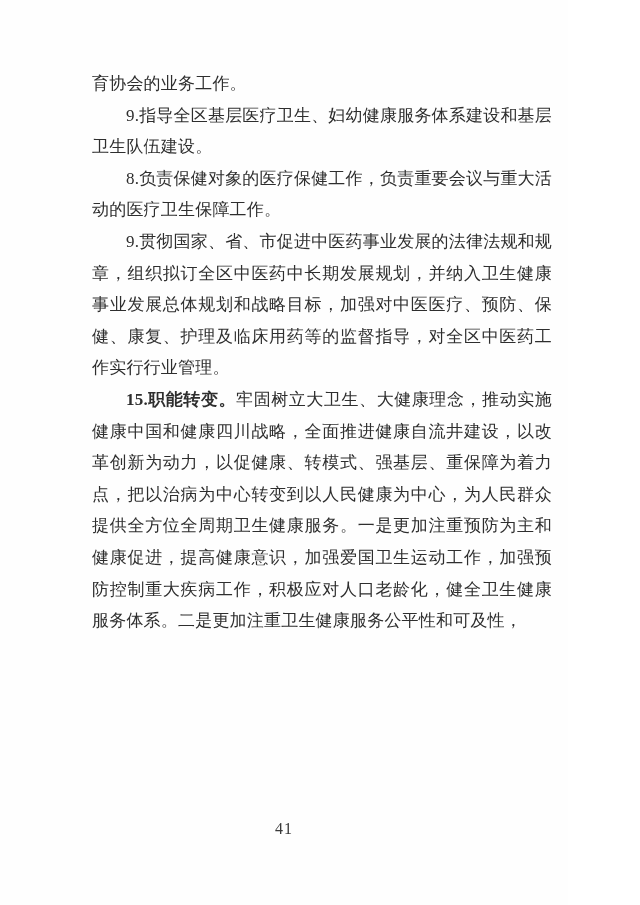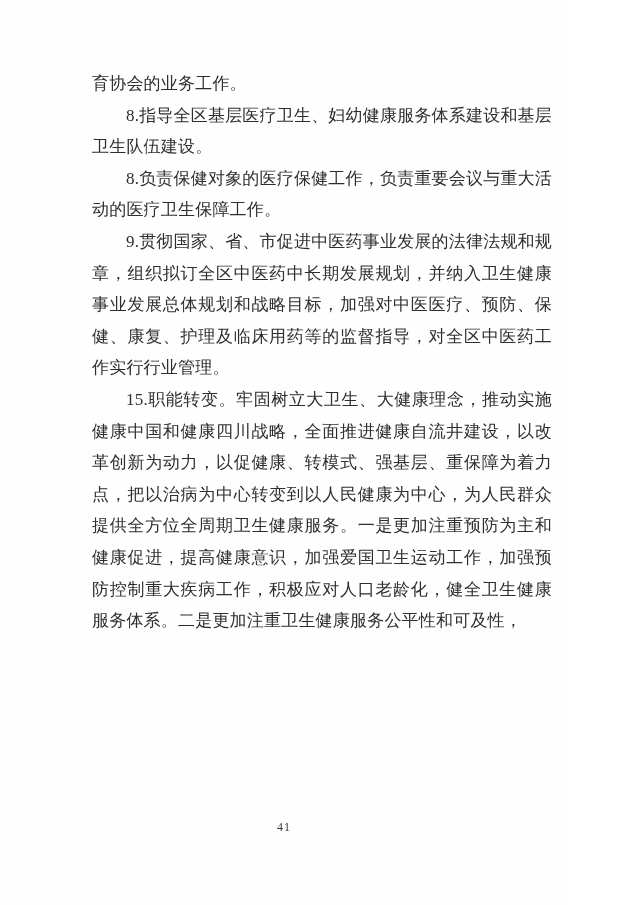--- a/index.html
+++ b/index.html
@@ -28,46 +28,46 @@
     line-height: 31.6px;
     text-align: justify;
     text-align-last: left;
     letter-spacing: 0.2px;
     word-break: break-all;
   }
   .para.indent {
     text-indent: 2em;
   }
   .para .lead {
-    font-weight: normal;
+    font-weight: bold;
   }
   .page-number {
     position: absolute;
     left: 0;
     top: 820px;
     width: 100%;
     text-align: center;
-    font-size: 12px;
+    font-size: 16px;
     color: #3a3a3a;
     letter-spacing: 1px;
   }
 </style>
 </head>
 <body>
 
 <div class="page">
 
   <div class="doc-body" id="doc-body">
 
       <p class="para">
         <span class="lead"></span><span class="body-text">育协会的业务工作。</span>
       </p>
 
       <p class="para indent">
-        <span class="lead"></span><span class="body-text">8.指导全区基层医疗卫生、妇幼健康服务体系建设和基层卫生队伍建设。</span>
+        <span class="lead"></span><span class="body-text">9.指导全区基层医疗卫生、妇幼健康服务体系建设和基层卫生队伍建设。</span>
       </p>
 
 
       <p class="para indent">
         <span class="lead"></span><span class="body-text">8.负责保健对象的医疗保健工作，负责重要会议与重大活动的医疗卫生保障工作。</span>
       </p>
 
       <p class="para indent">
         <span class="lead"></span><span class="body-text">9.贯彻国家、省、市促进中医药事业发展的法律法规和规章，组织拟订全区中医药中长期发展规划，并纳入卫生健康事业发展总体规划和战略目标，加强对中医医疗、预防、保健、康复、护理及临床用药等的监督指导，对全区中医药工作实行行业管理。</span>
       </p>

